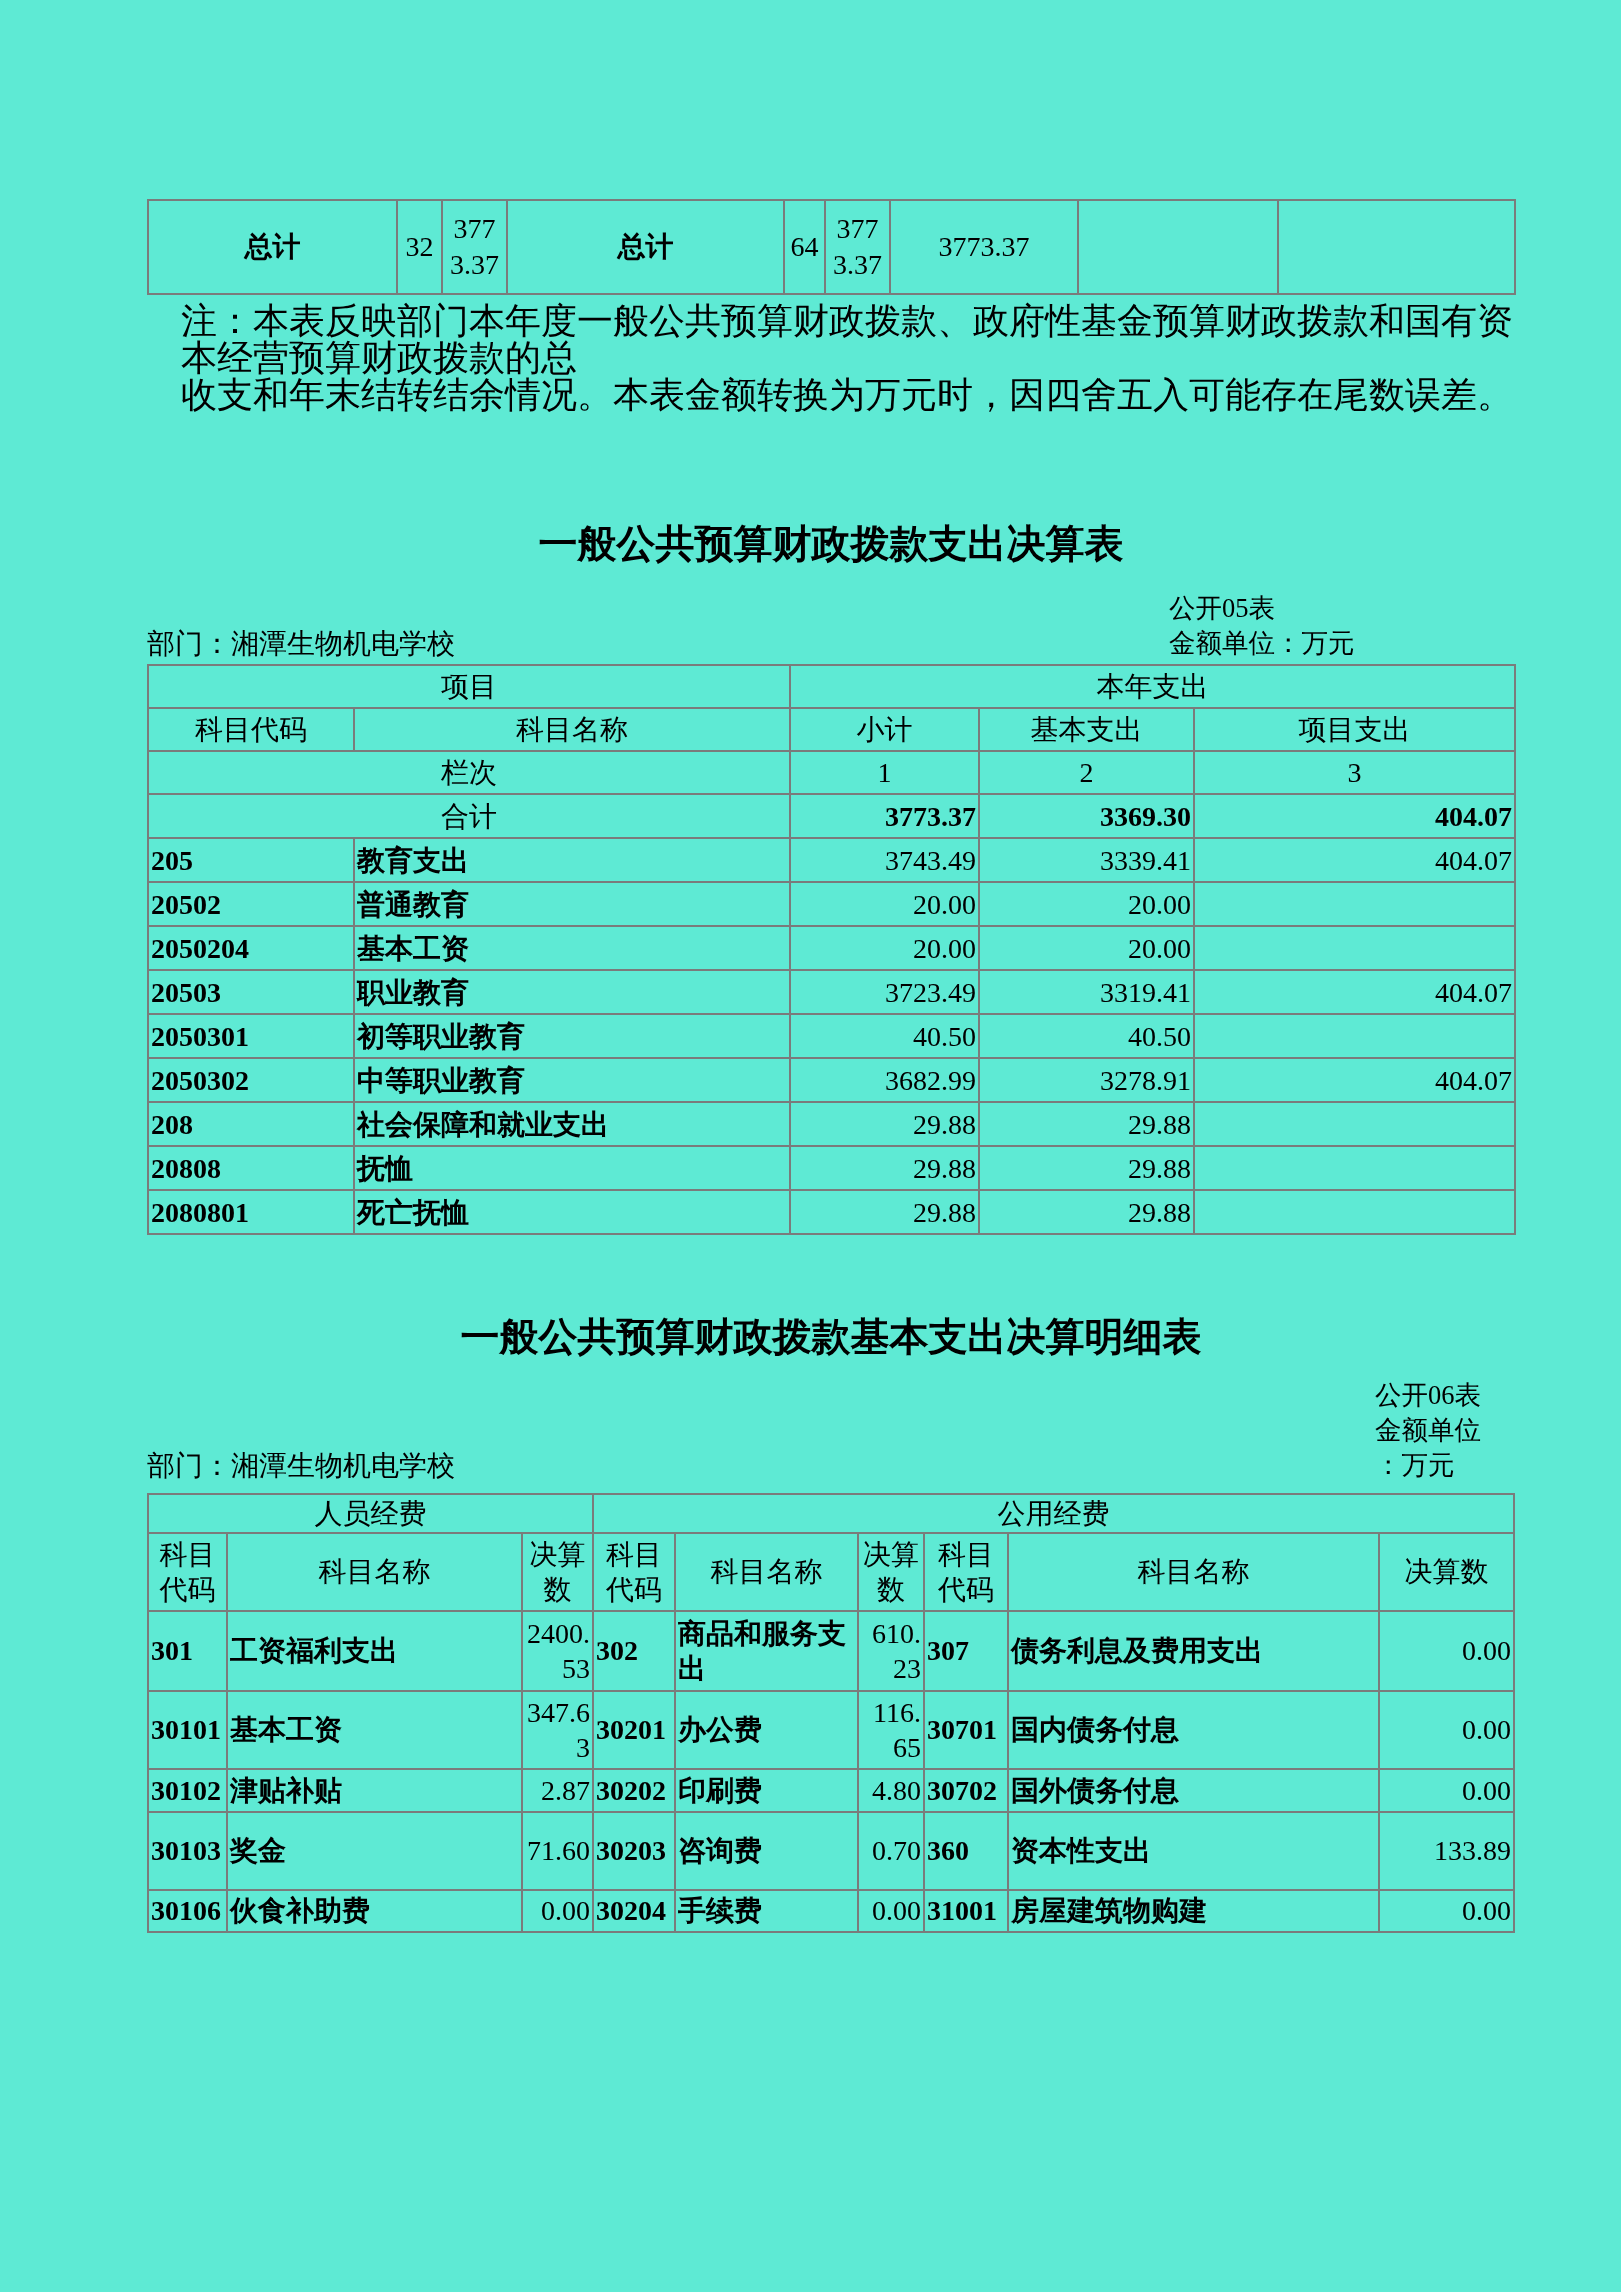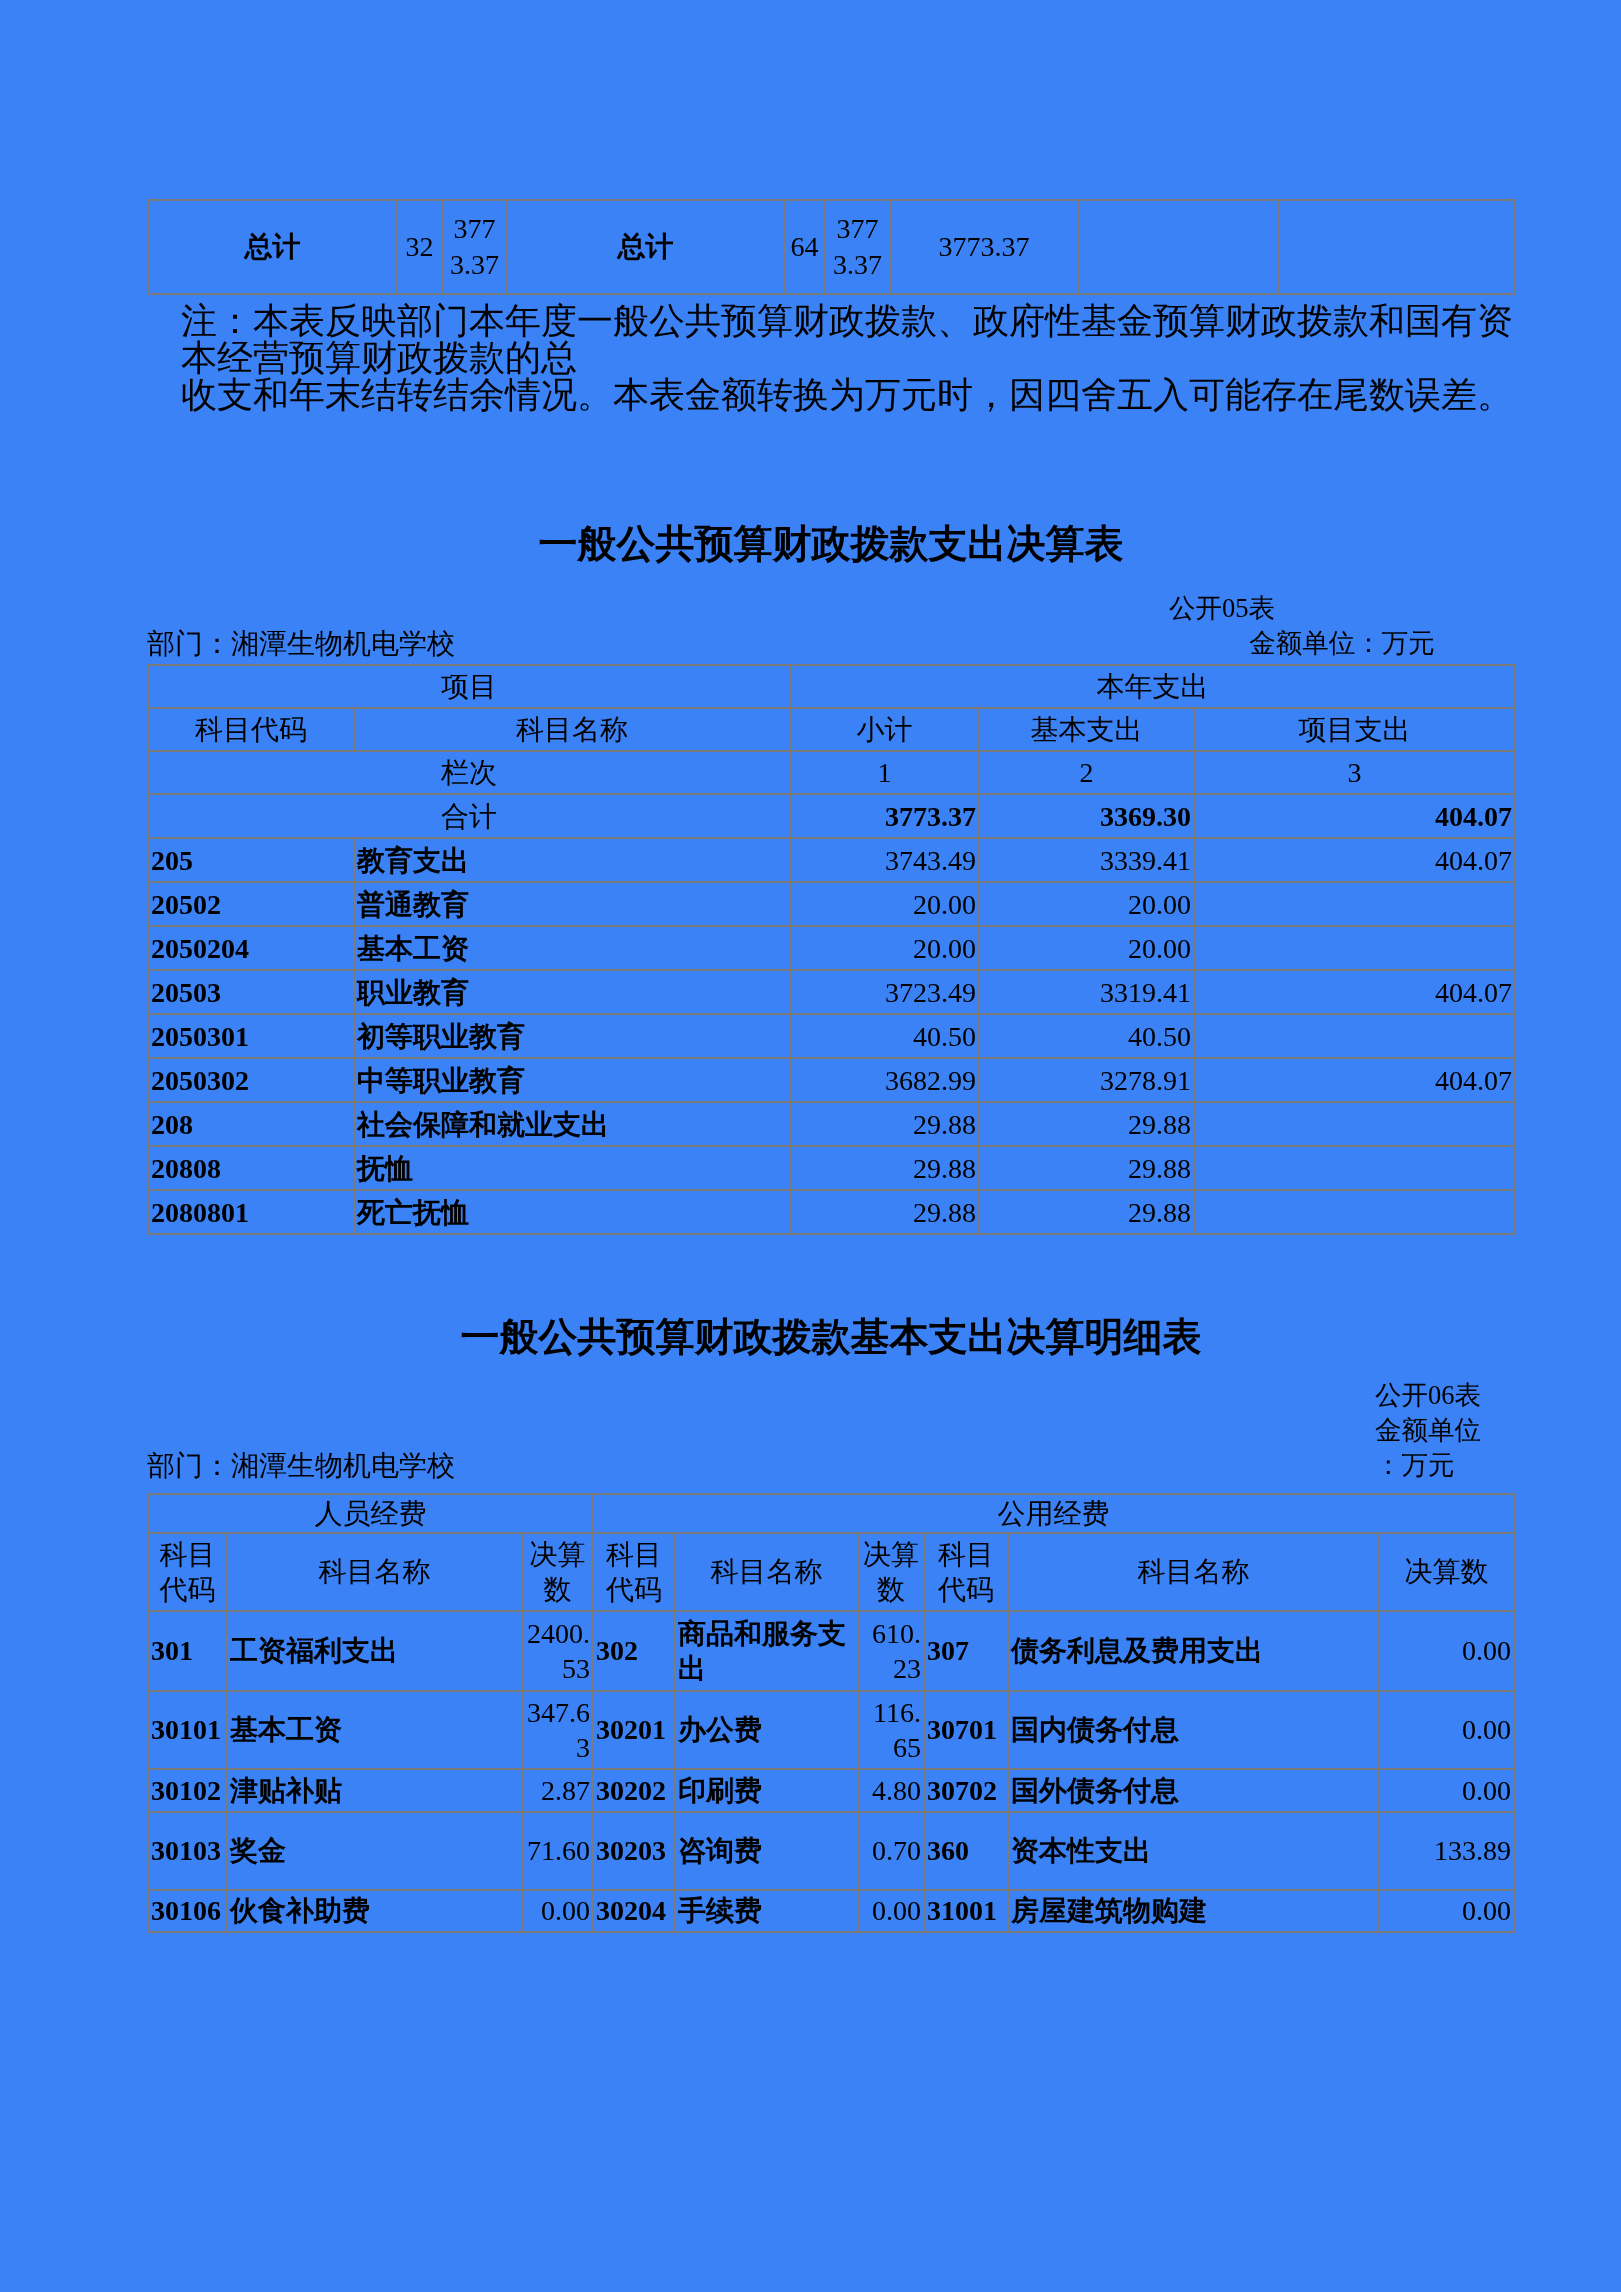--- a/index.html
+++ b/index.html
@@ -1,17 +1,17 @@
 <!DOCTYPE html>
 <html><head>
 <meta charset="utf-8">
 <style>
   html,body { margin:0; padding:0; background:#ffffff; }
   .doc {
-    width:1621px; height:2293px; background:#3b82f6; color:#000000;
+    width:1621px; height:2293px; background:#5eead4; color:#000000;
     font-family:"Liberation Serif","DejaVu Serif",serif;
     position:relative; overflow:hidden;
   }
   .content { margin-left:147px; width:1368px; }
 
   table.grid { border-collapse:collapse; table-layout:fixed; width:1368px; }
   table.grid { border:2.9px solid #7b7b7b; }
   table.grid td {
     border:2px solid #7b7b7b;
     font-size:28px; line-height:1.28; vertical-align:middle;
@@ -35,21 +35,21 @@
   .tbl-title {
     text-align:center; font-weight:bold; font-size:39px; line-height:63px;
     font-family:Liberation Mono, monospace;
   }
   .title-05 { margin-top:102px; }
   .title-06 { margin-top:74px; }
 
   .meta-line-05 { margin-top:11.8px; font-size:26.5px; line-height:35px; margin-left:1022px; }
   .meta-row-05 { display:flex; font-size:28px; line-height:35px; }
   .meta-row-05 .dept { flex:0 0 auto; }
-  .meta-row-05 .unit { margin-left:auto; width:346px; text-align:center; font-size:26.5px; }
+  .meta-row-05 .unit { margin-left:auto; width:346px; text-align:left; font-size:26.5px; }
 
   .meta-row-06 { display:flex; margin-top:5.9px; align-items:flex-end; }
   .meta-row-06 .dept { font-size:28px; line-height:35px; }
   .meta-row-06 .right-block {
     margin-left:auto; width:140px; font-size:26.5px; line-height:35px;
     text-align:left; white-space:pre-line;
   }
 
   .t05 { margin-top:3.9px; }
   .t05 tr.hr { height:43px; }

